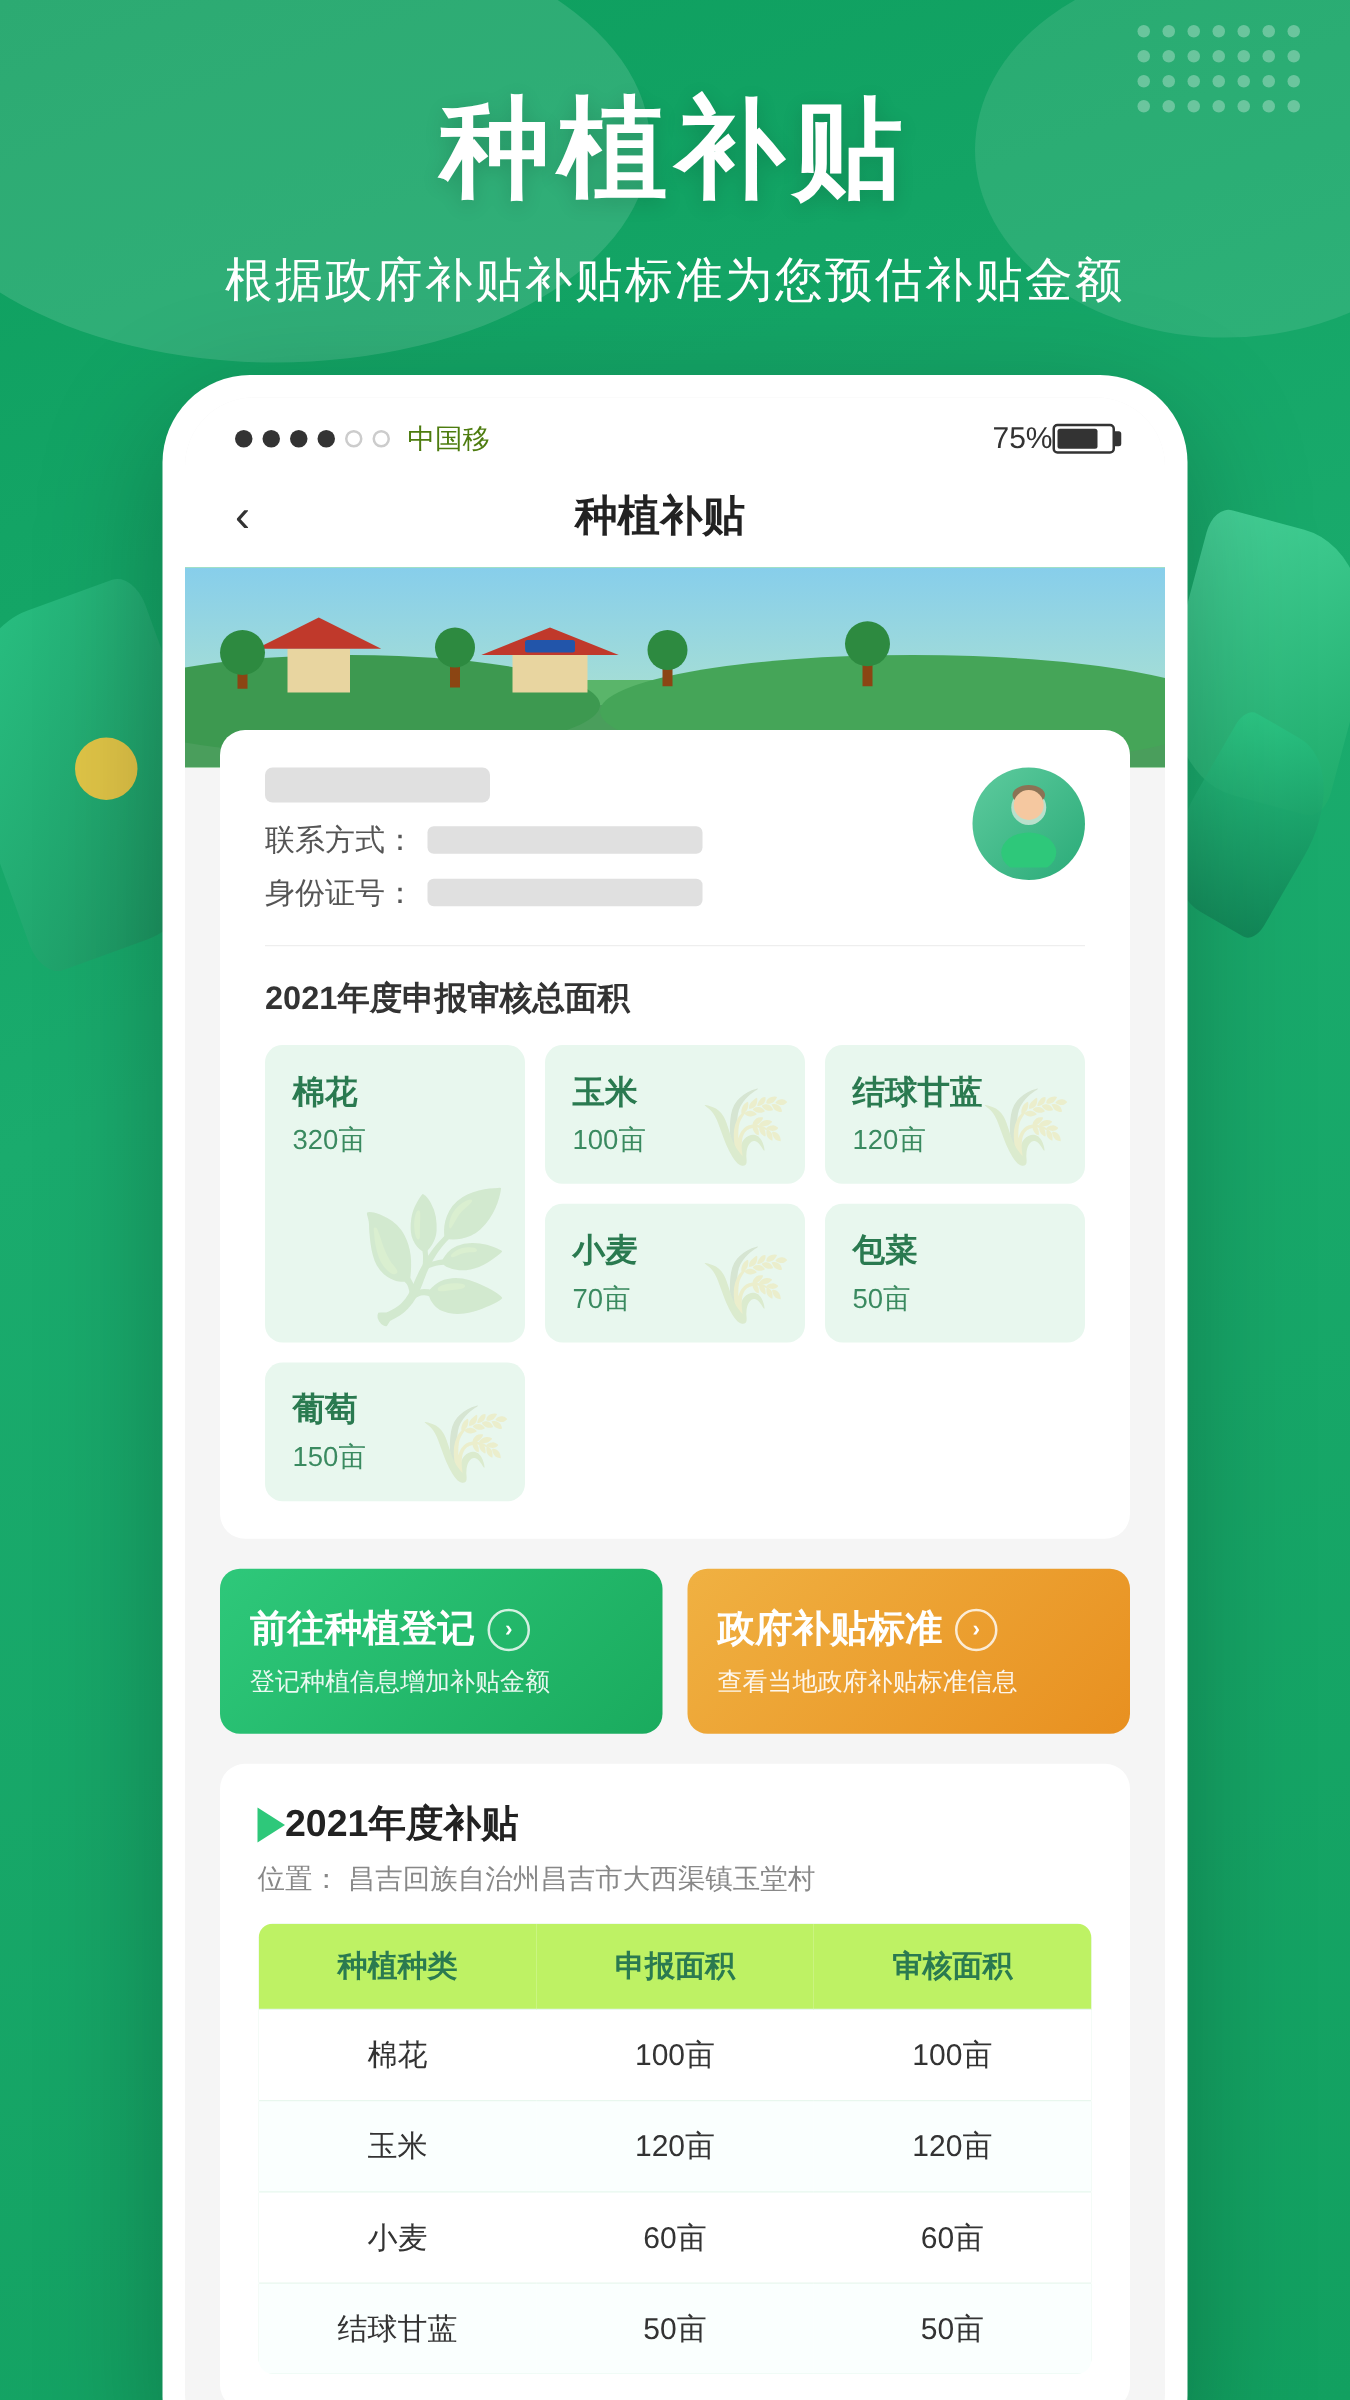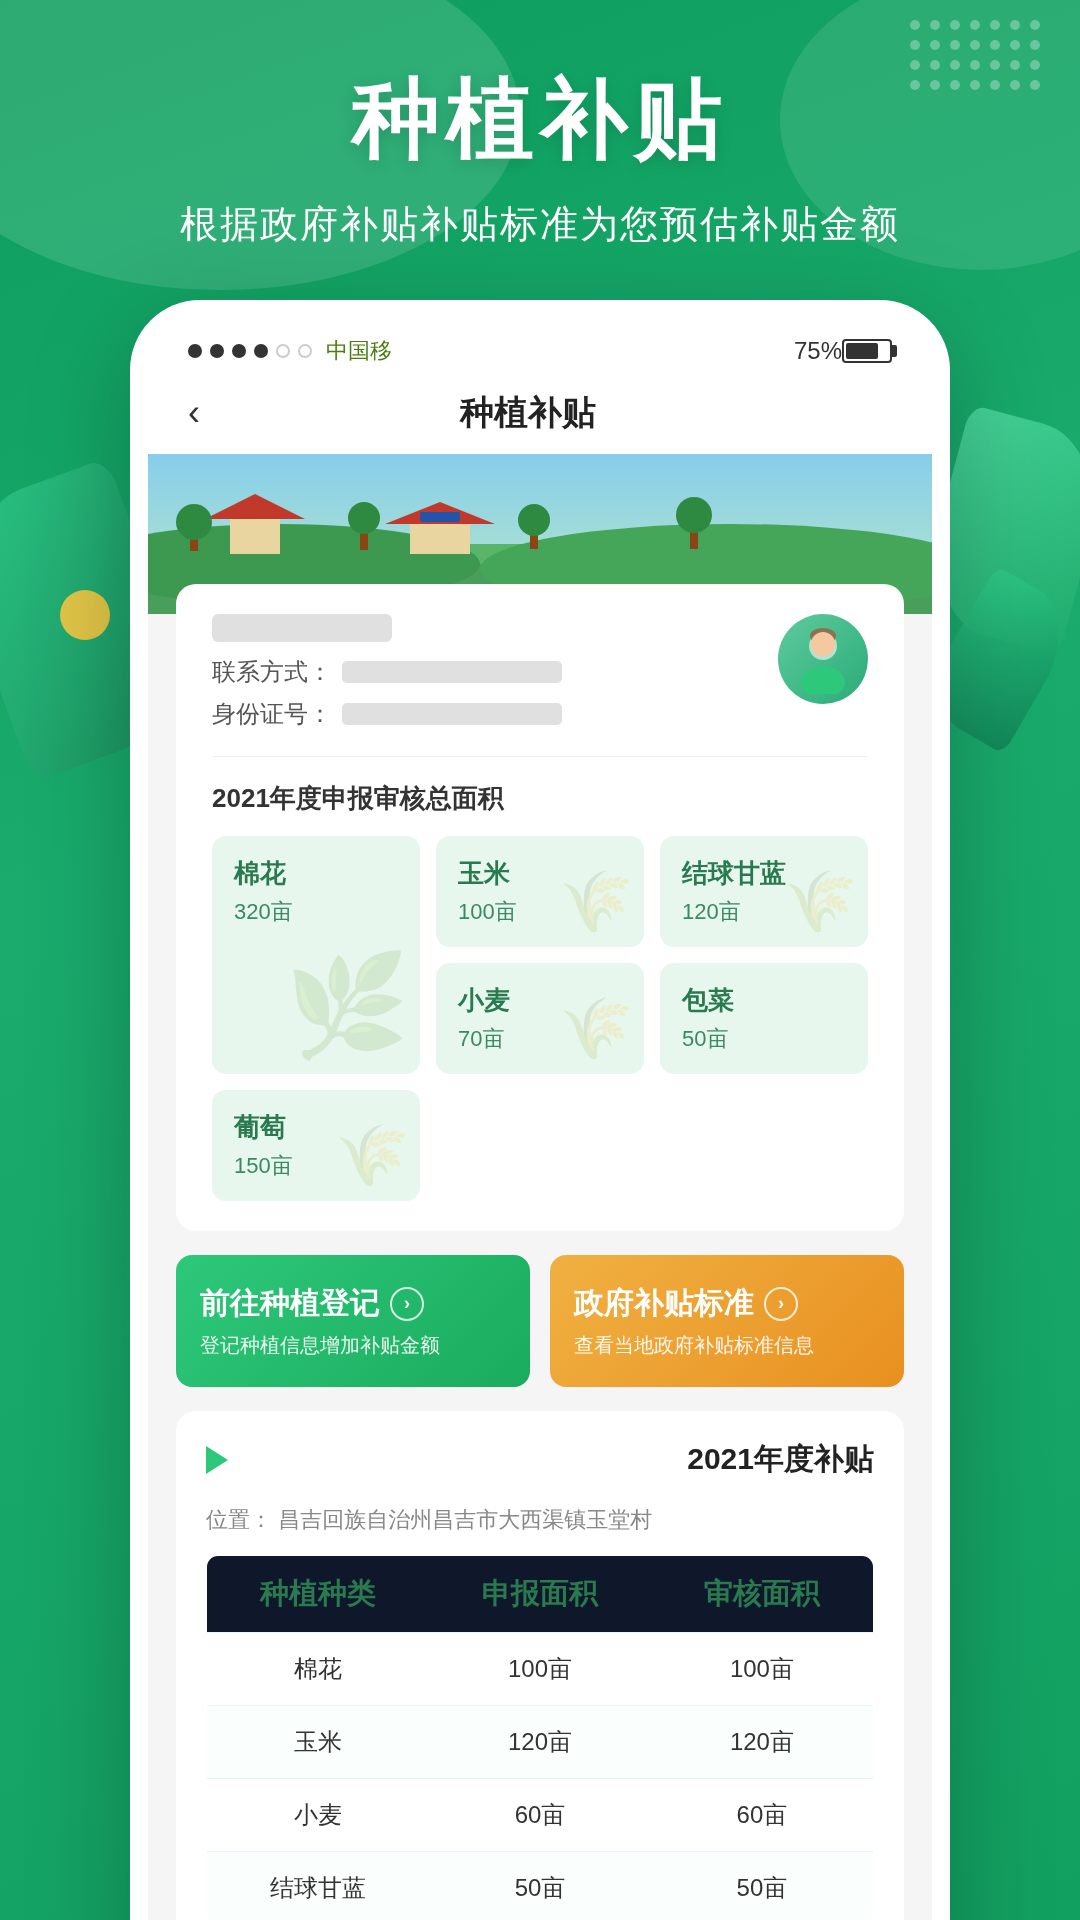--- a/index.html
+++ b/index.html
@@ -314,23 +314,22 @@
     }
 
     
     .subsidy-section {
       background: #fff;
       border-radius: 20px;
       padding: 28px 30px;
       margin-top: 24px;
     }
     .subsidy-header {
-      display: flex; align-items: center; gap: 14px;
-      margin-bottom: 25px;
-      justify-content: space-between;
+      display: flex; align-items: center; gap: 0;
+      margin-bottom: 8px;
     }
     .triangle-icon {
       width: 0; height: 0;
       border-top: 14px solid transparent;
       border-bottom: 14px solid transparent;
       border-left: 22px solid #2ec87a;
     }
     .subsidy-title {
       font-size: 30px;
       font-weight: 700;
@@ -344,23 +343,23 @@
 
     
     .data-table {
       width: 100%;
       border-collapse: collapse;
       border: 1.5px solid #c5e8d5;
       border-radius: 12px;
       overflow: hidden;
     }
     .data-table th {
-      background: #0f172a;
+      background: #bef264;
       color: #2a7a50;
-      font-size: 29px;
+      font-size: 24px;
       font-weight: 600;
       padding: 18px 10px;
       text-align: center;
     }
     .data-table td {
       font-size: 24px;
       color: #333;
       padding: 20px 10px;
       text-align: center;
       border-top: 1px solid #e8f7ee;

